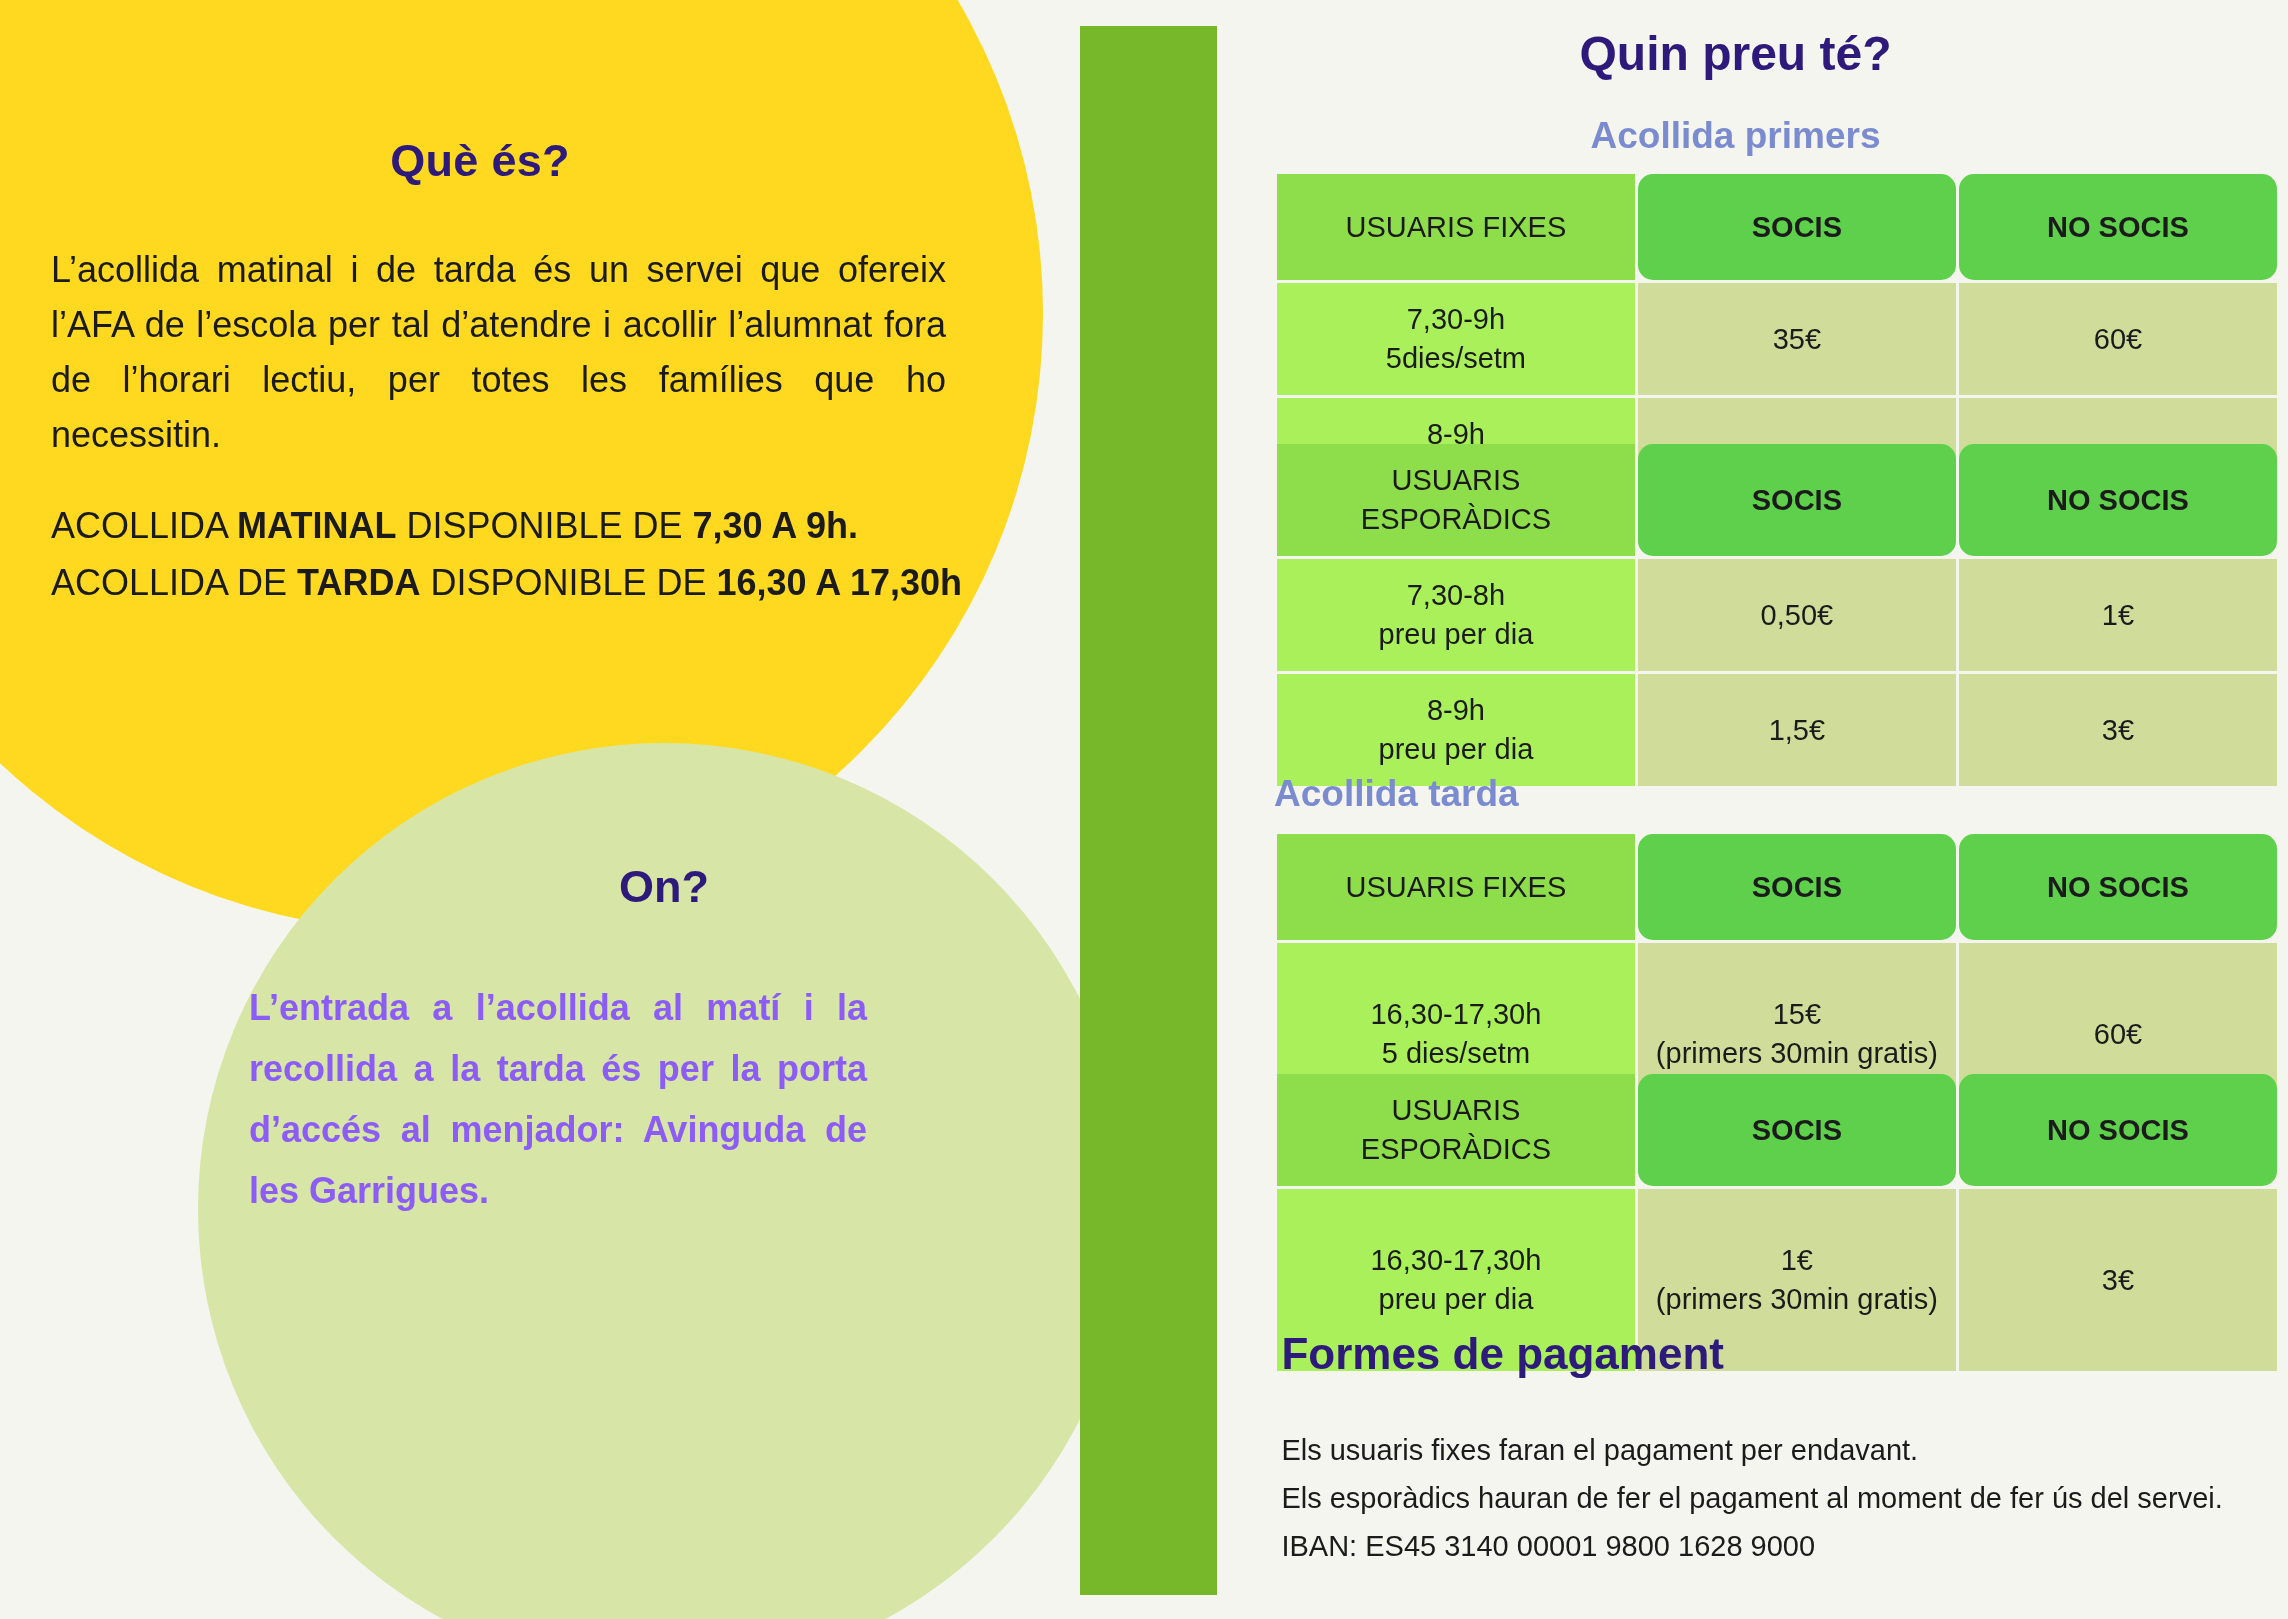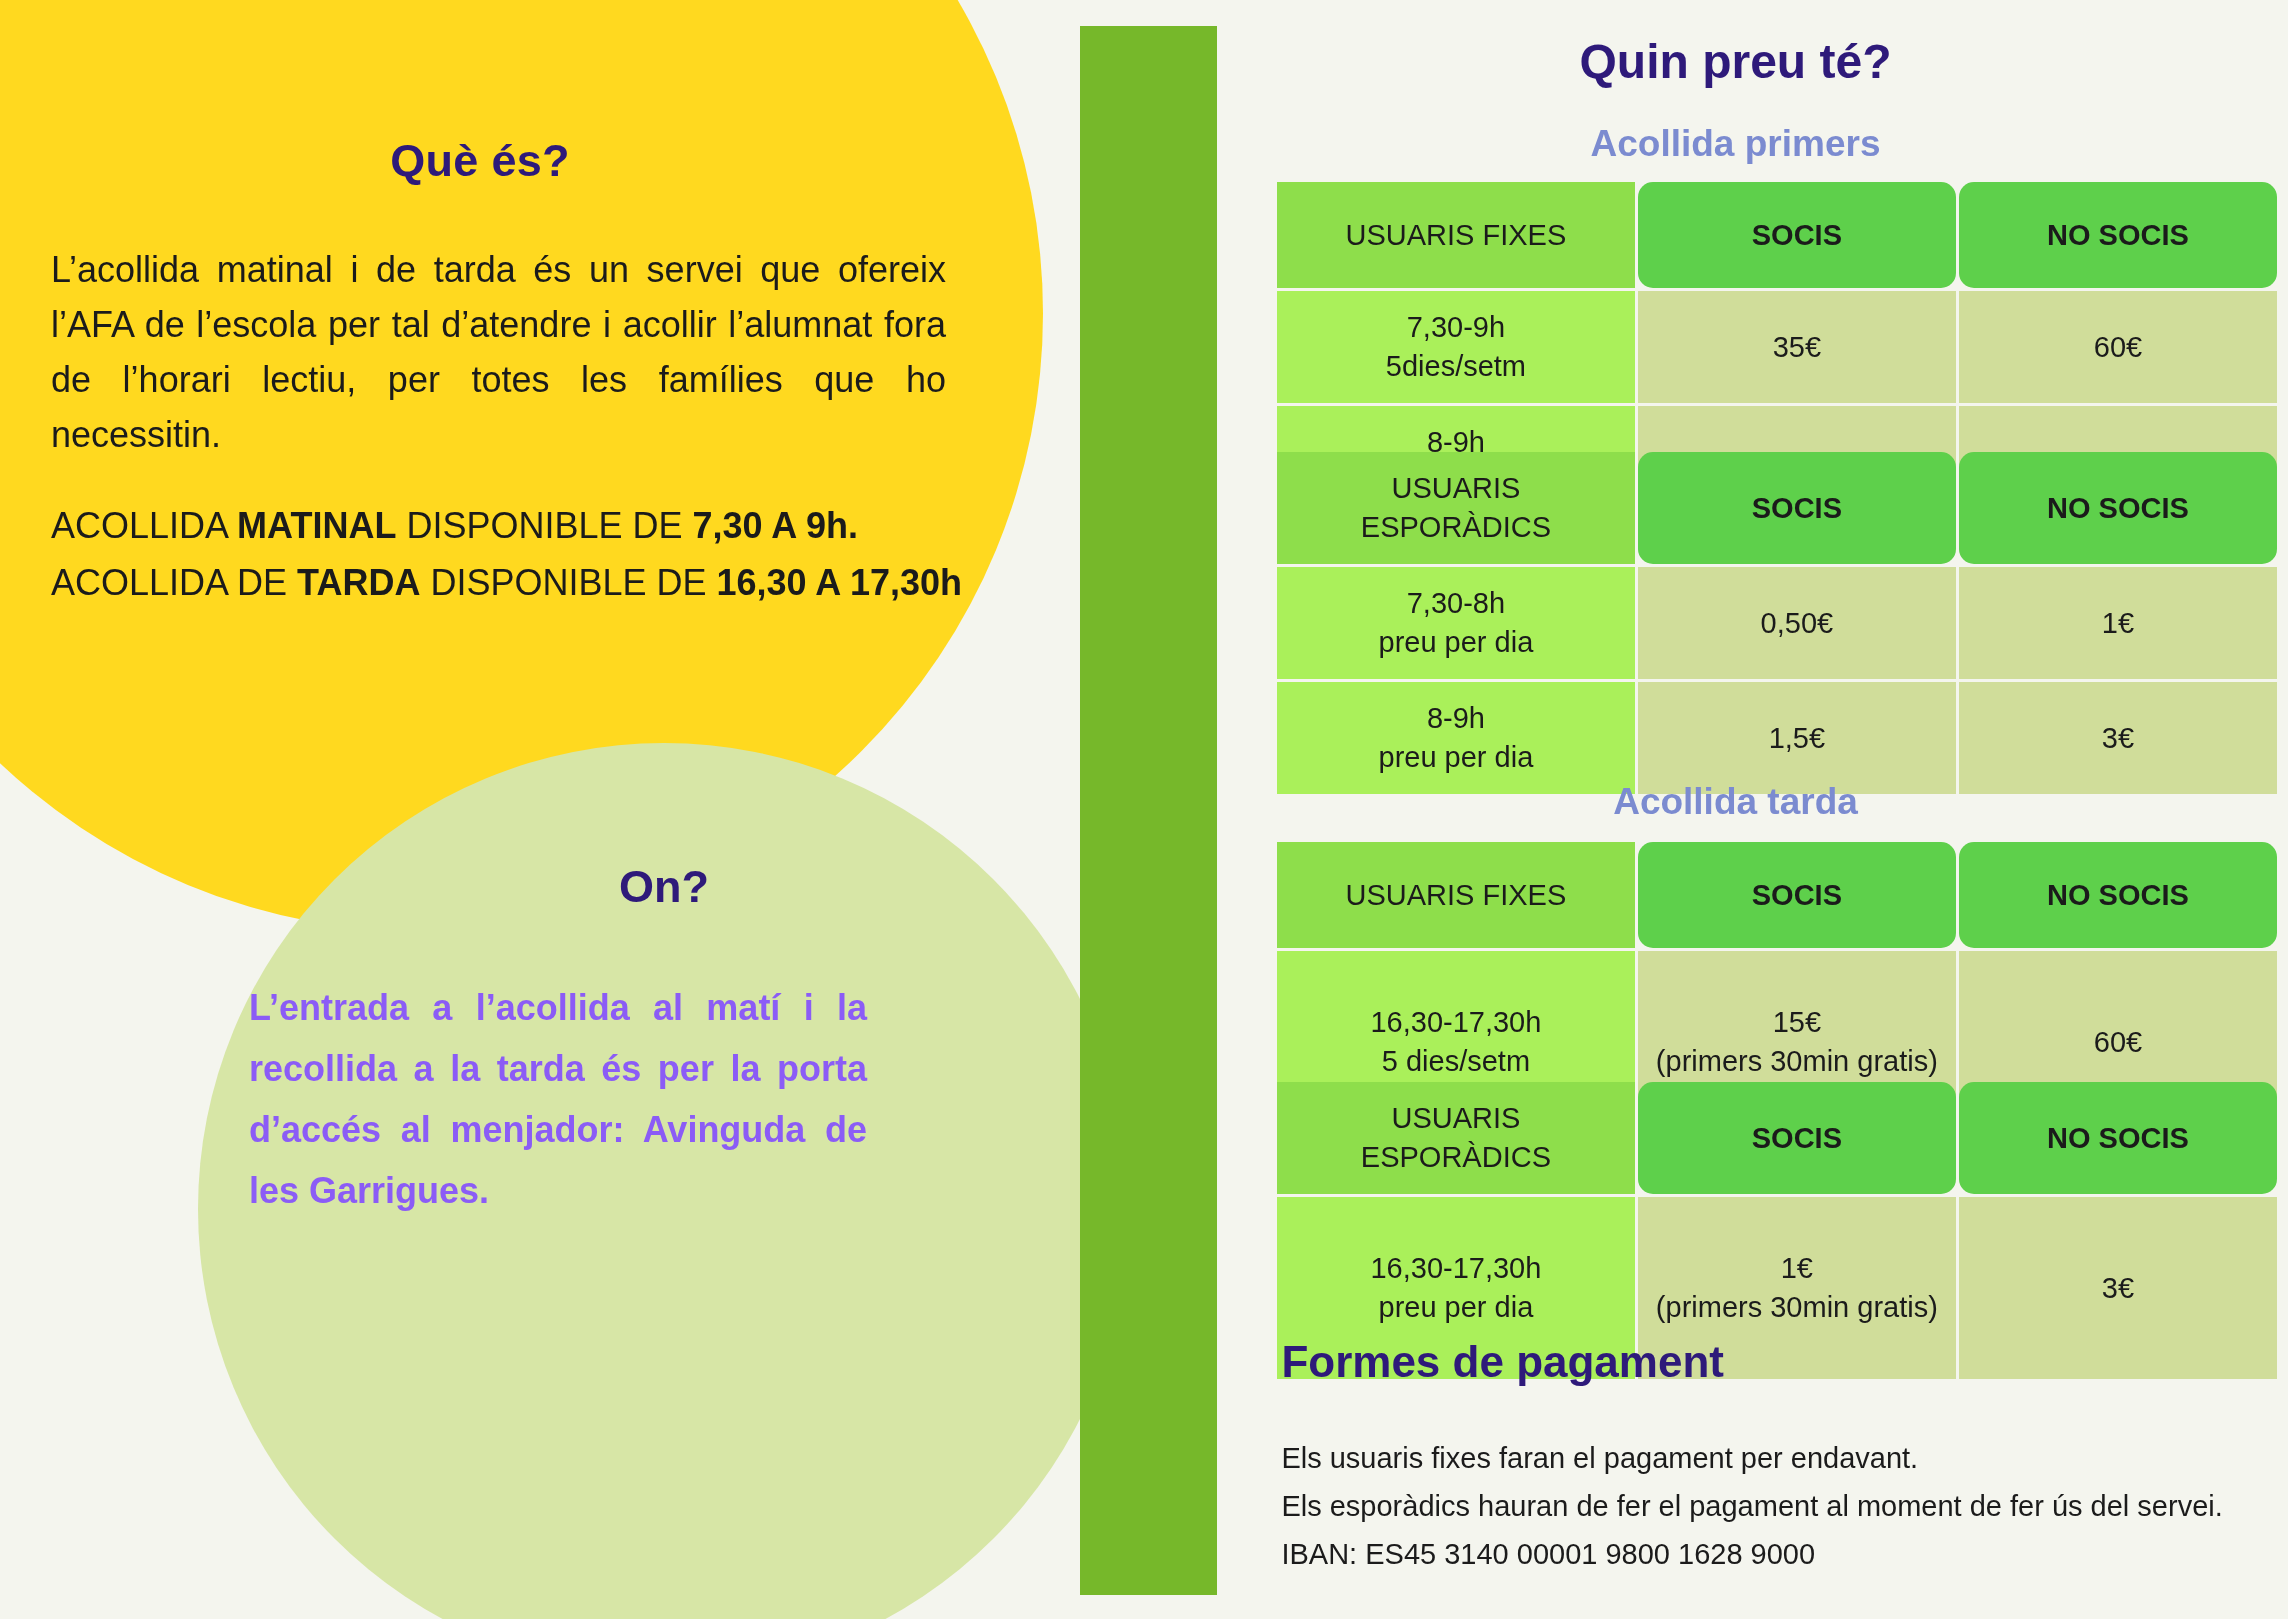--- a/index.html
+++ b/index.html
@@ -115,21 +115,21 @@
     top: 26px;
     width: 137px;
     height: 1569px;
     background: #76b82a;
   }
 
   
   .right-col {
     position: absolute;
     left: 1274px;
-    top: 8px;
+    top: 0;
     width: 1015px;
     height: 1432px;
   }
   .h-preu {
     position: absolute;
     left: 0;
     top: 26px;
     width: 923px;
     text-align: center;
     font-size: 48px;
@@ -144,21 +144,20 @@
     text-align: center;
     font-size: 37px;
     font-weight: bold;
     color: #7b8bd0;
   }
   .sub-tarda {
     position: absolute;
     left: 0;
     top: 773px;
     width: 923px;
-    text-align: center;
     font-size: 37px;
     font-weight: bold;
     color: #7b8bd0;
   }
 
   table.price {
     position: absolute;
     border-collapse: separate;
     border-spacing: 3.7px;
     width: 1006px;

